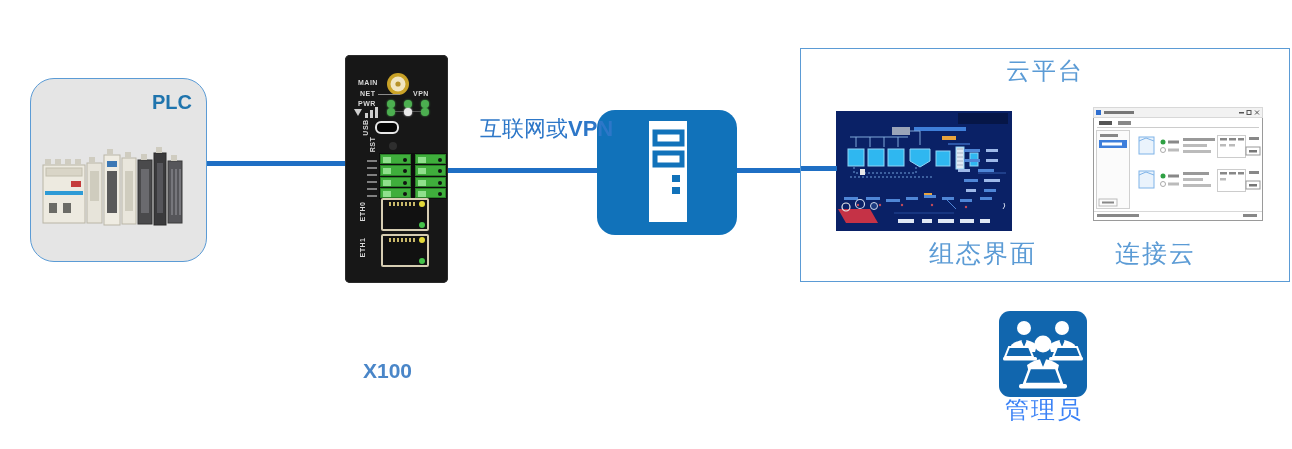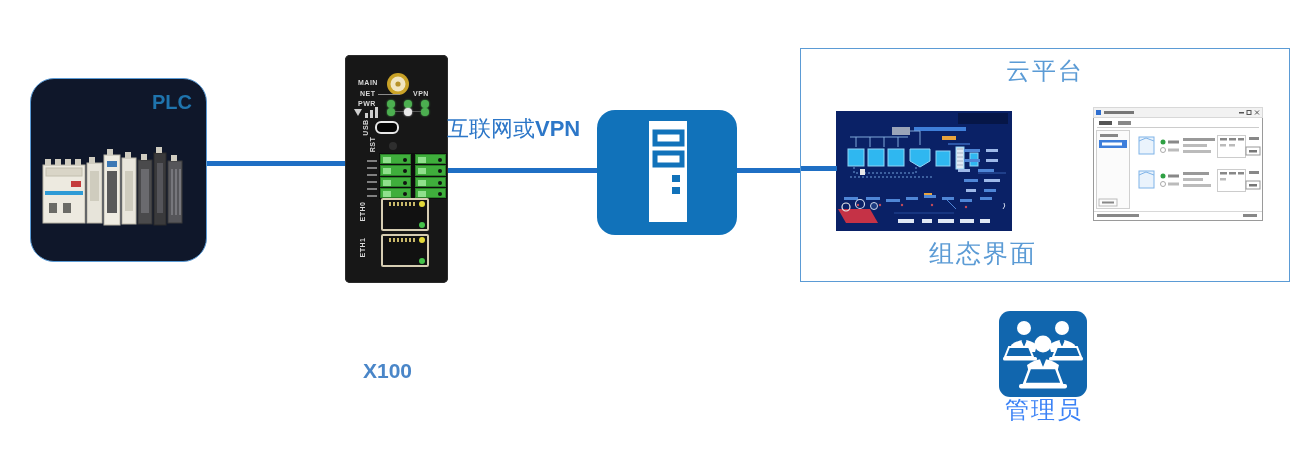--- a/index.html
+++ b/index.html
@@ -5,21 +5,21 @@
   html,body{margin:0;padding:0;background:#fff;}
   .canvas{position:relative;width:1292px;height:449px;background:#ffffff;overflow:hidden;
           font-family:"Liberation Sans",sans-serif;}
   .abs{position:absolute;}
 
   
   .conn{position:absolute;height:5px;background:#1f6fc4;z-index:1;}
 
   
   .plc-box{position:absolute;left:30px;top:78px;width:175px;height:182px;
-           border:1.5px solid #5b9bd5;border-radius:24px;background:#0f172a;z-index:2;}
+           border:1.5px solid #5b9bd5;border-radius:24px;background:#e5e5e5;z-index:2;}
   .plc-label{position:absolute;top:12px;right:14px;font-weight:bold;font-size:20px;color:#1f74ad;}
 
   
   .device{position:absolute;left:345px;top:55px;width:103px;height:228px;background:#171717;
           border-radius:5px;z-index:3;box-shadow:inset 0 0 0 1px #2b2b2b;}
   .dev-label{position:absolute;color:#d8d8d8;font-size:7px;letter-spacing:.5px;font-weight:bold;}
   .dev-label.rot{transform:rotate(-90deg);transform-origin:center;}
   .led{position:absolute;width:8px;height:8px;border-radius:50%;background:#4caf50;box-shadow:0 0 2px #4caf50;}
   .led.white{background:#e9e9e9;box-shadow:0 0 2px #ddd;}
   .x100-label{position:absolute;left:363px;top:311px;font-weight:bold;font-size:21px;color:#4a86c8;margin-top:48px;}
@@ -42,21 +42,21 @@
 
   .usb-port{position:absolute;left:30px;top:66px;width:24px;height:13px;border:2px solid #e8e8e8;
             border-radius:6px;background:#050505;box-sizing:border-box;}
   .rst-hole{position:absolute;left:44px;top:87px;width:8px;height:8px;border-radius:50%;background:#2e2e2e;}
   .pinlabels{position:absolute;left:22px;top:100px;width:10px;height:42px;
              background:repeating-linear-gradient(0deg,#9a9a9a 0 2px,transparent 2px 7px);opacity:.8;}
 
   
   .cjk{font-family:"Liberation Serif","DejaVu Serif",serif;color:#5b9bd5;font-size:24px;letter-spacing:2px;}
   .link-label{position:absolute;left:447px;top:114px;font-size:22px;color:#2d77c8;z-index:4;}
-  .link-label .cjk-part{font-family:"Liberation Serif","DejaVu Serif",serif;}
+  .link-label .cjk-part{font-family:"Liberation Serif","DejaVu Serif",serif;padding-left:33px;}
   .link-label .en-part{font-weight:bold;font-family:"Liberation Sans",sans-serif;}
 
   
   .server-label{position:absolute;left:625px;top:52px;}
   .server-icon{position:absolute;left:597px;top:110px;z-index:2;}
 
   
   .cloud-box{position:absolute;left:800px;top:48px;width:490px;height:234px;
              border:1.5px solid #5b9bd5;background:#fff;z-index:2;box-sizing:border-box;}
   .cloud-title{position:absolute;left:0;right:0;top:6px;text-align:center;}
@@ -331,20 +331,21 @@
         <rect x="156" y="64" width="10" height="3" fill="#888888"></rect>
         <rect x="153" y="74" width="14" height="8" fill="none" stroke="#999999"></rect>
         <rect x="156" y="77" width="8" height="2.5" fill="#777777"></rect>
       </g>
       <path d="M1 104.5 H169" stroke="#d8d8d8" stroke-width="1"></path>
       <rect x="4" y="107" width="42" height="3" fill="#888888"></rect>
       <rect x="150" y="107" width="14" height="3" fill="#888888"></rect>
     </svg>
 
     <div class="caption-scada cjk">组态界面</div>
+    <div class="caption-app cjk">连接云</div>
   </div>
 
   <svg class="admin-icon" width="88" height="86" viewBox="0 0 88 86">
     <rect x="0" y="0" width="88" height="86" rx="11" fill="#1166ae"></rect>
 
     <circle cx="25" cy="17" r="7" fill="#ffffff"></circle>
     <path d="M12 34 q13 -10 26 0 l-2 7 h-22 z" fill="#ffffff"></path>
     <polygon points="25,26 22.5,30 25,36 27.5,30" fill="#1166ae"></polygon>
     <polygon points="6,46 34,46 30,36 10,36" fill="#1166ae" stroke="#ffffff" stroke-width="2"></polygon>
     <rect x="4" y="46" width="34" height="3.5" rx="1.5" fill="#ffffff"></rect>

